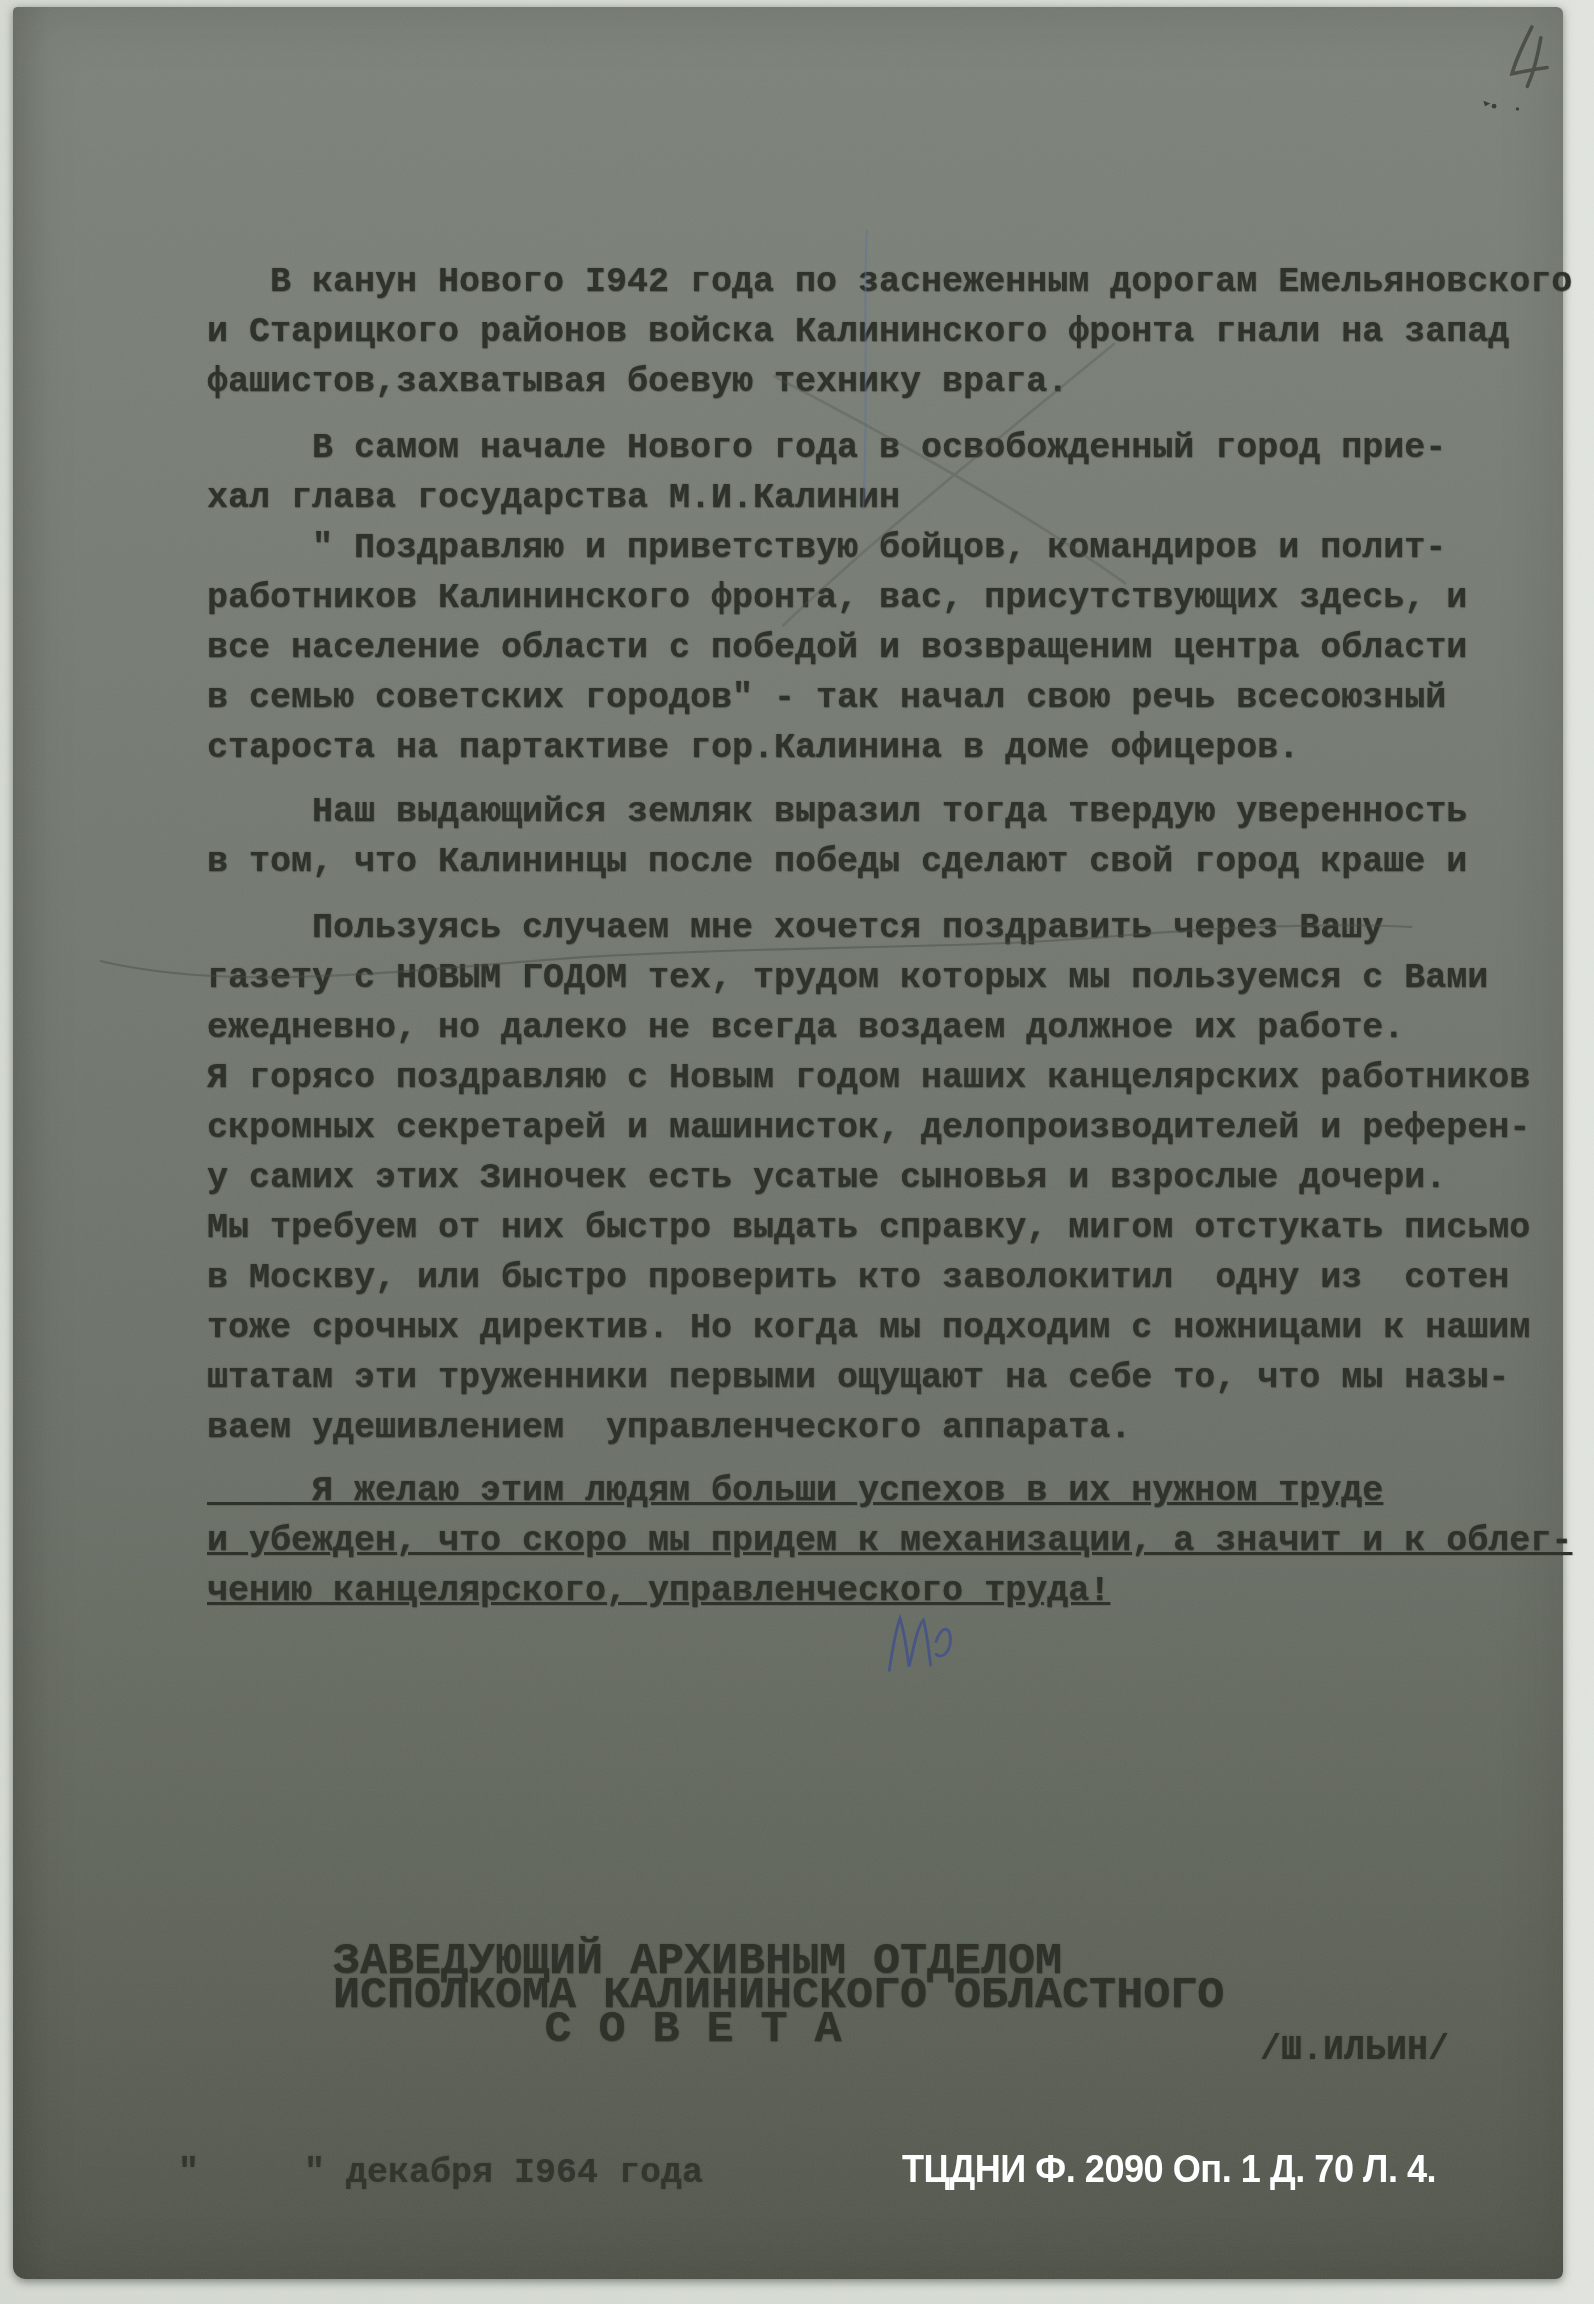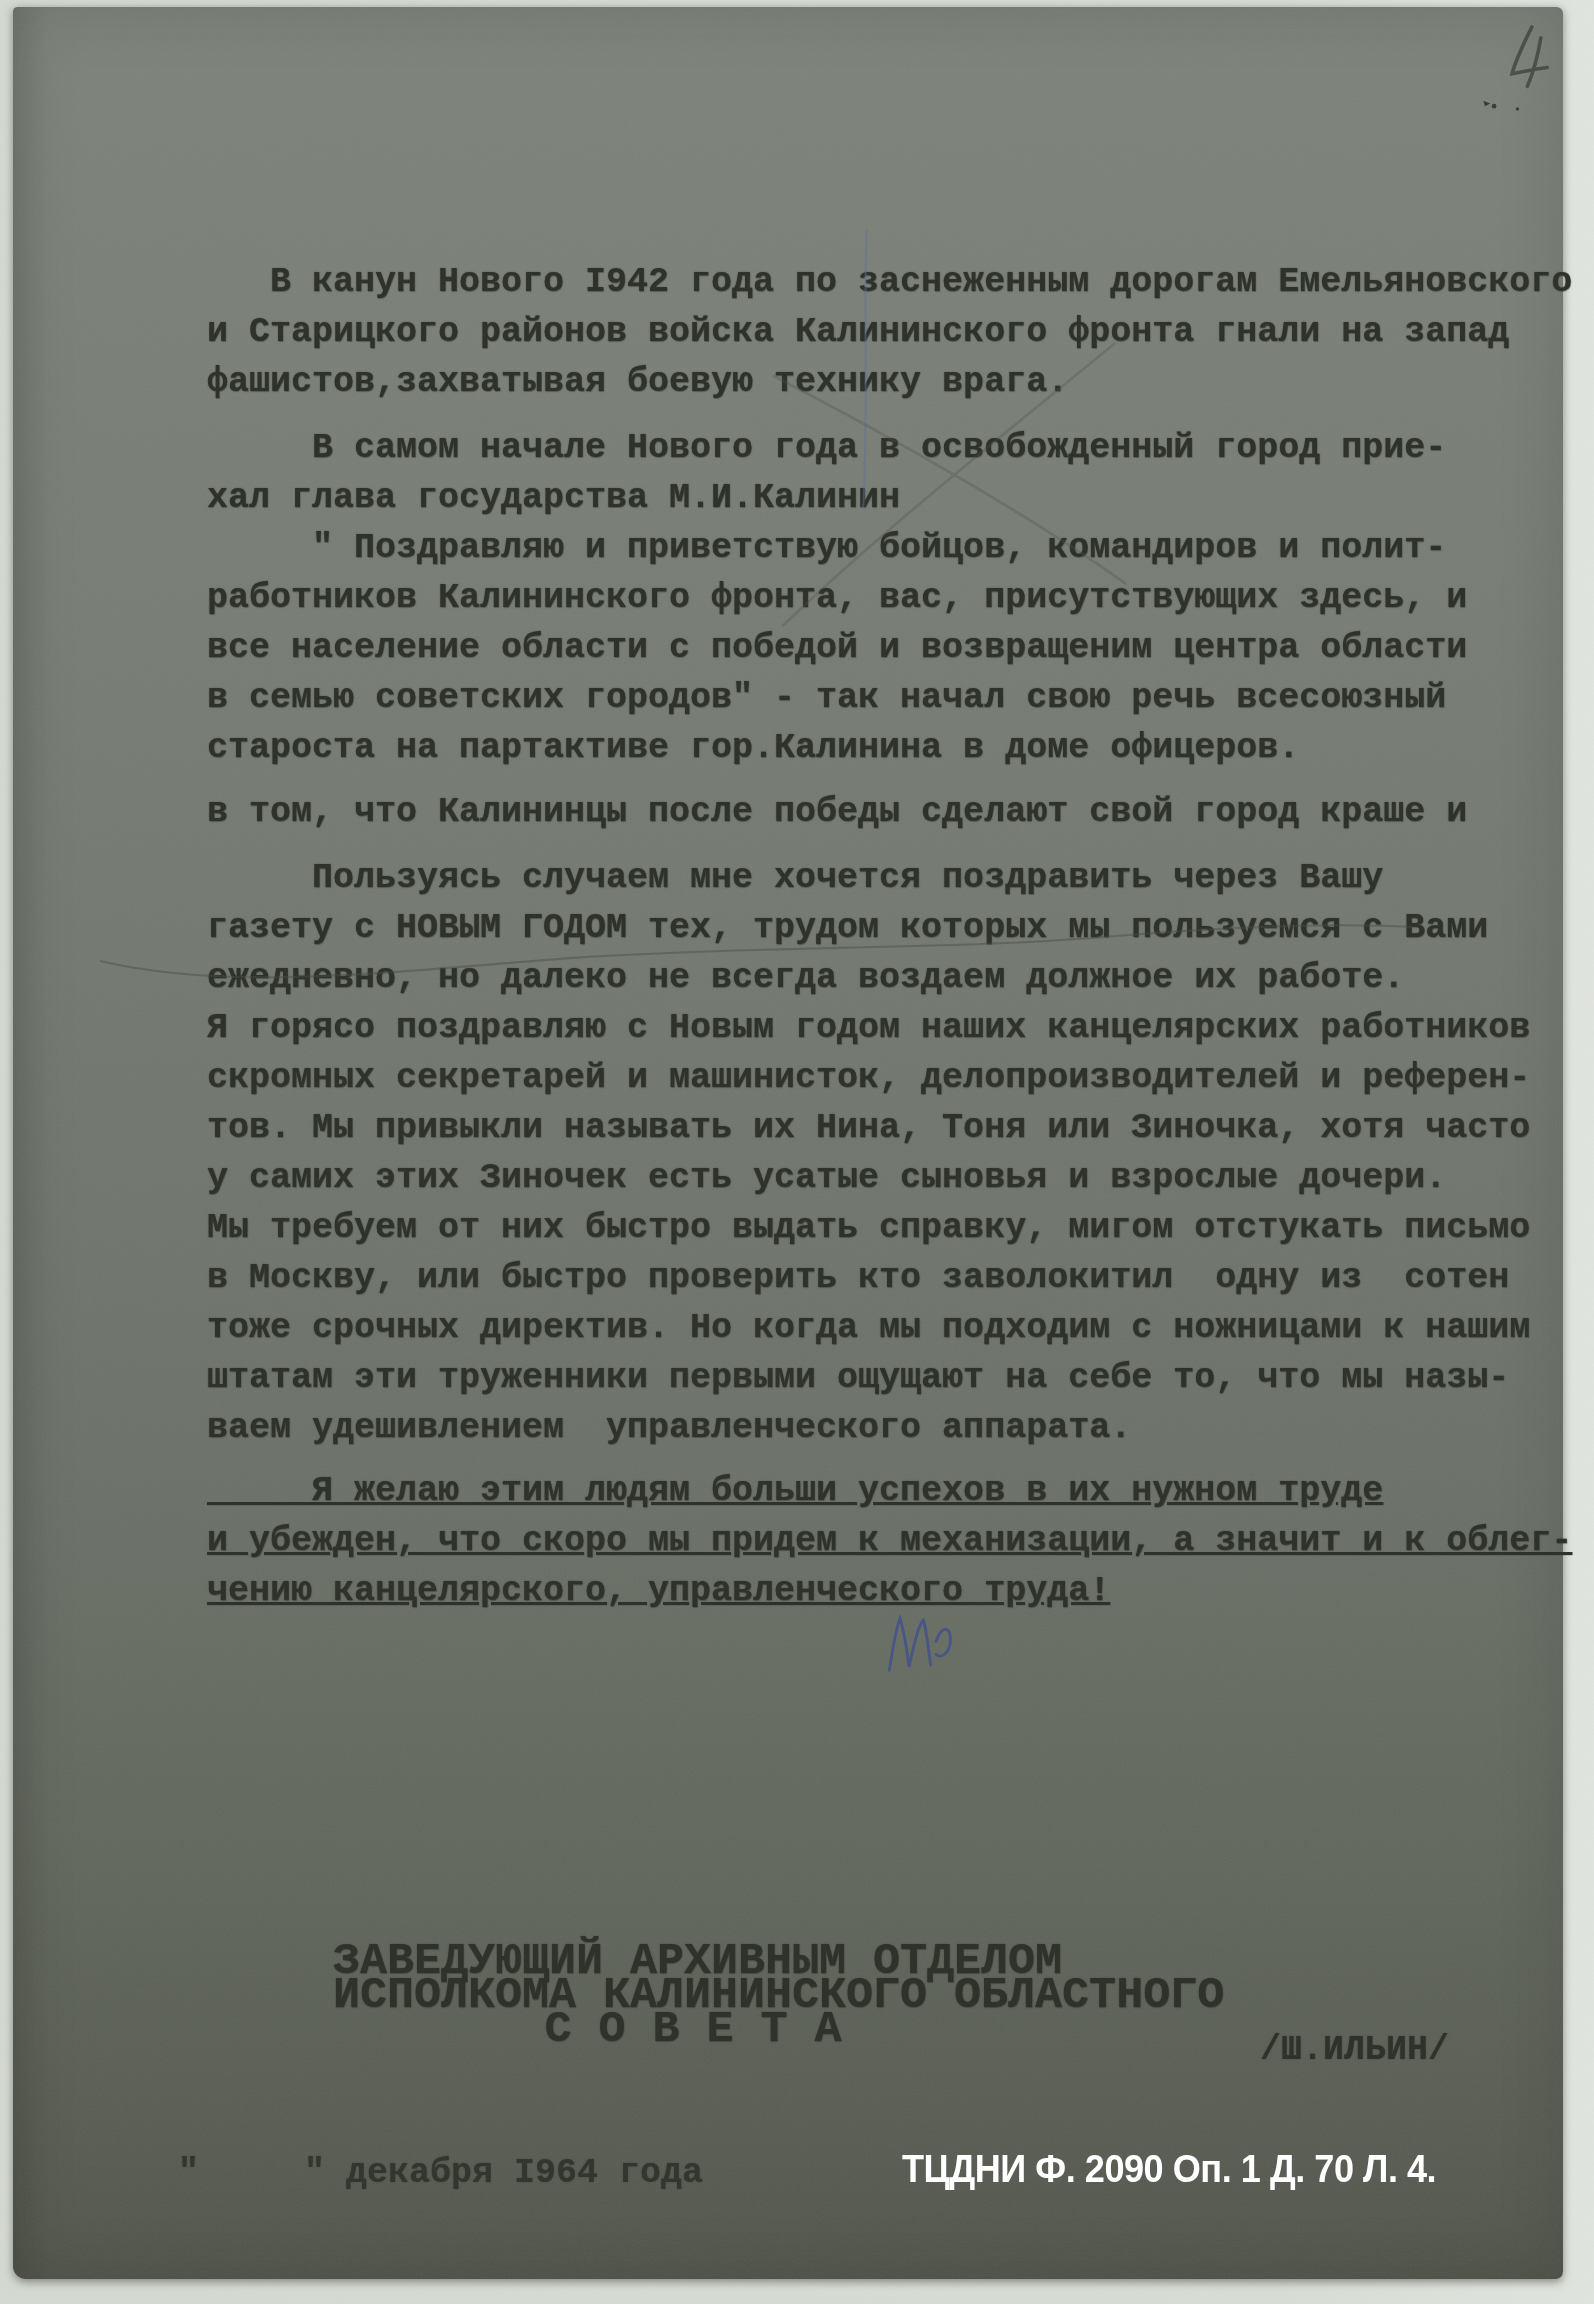--- a/index.html
+++ b/index.html
@@ -76,29 +76,29 @@
         <div class="tl">хал глава государства М.И.Калинин</div>
       </div>
       <div class="para">
         <div class="tl">     " Поздравляю и приветствую бойцов, командиров и полит-</div>
         <div class="tl">работников Калининского фронта, вас, присутствующих здесь, и</div>
         <div class="tl">все население области с победой и возвращеним центра области</div>
         <div class="tl">в семью советских городов" - так начал свою речь всесоюзный</div>
         <div class="tl">староста на партактиве гор.Калинина в доме офицеров.</div>
       </div>
       <div class="para">
+        <div class="tl">     Наш выдающийся земляк выразил тогда твердую уверенность</div>
         <div class="tl">в том, что Калининцы после победы сделают свой город краше и</div>
       </div>
       <div class="para">
         <div class="tl">     Пользуясь случаем мне хочется поздравить через Вашу</div>
         <div class="tl">газету с НОВЫМ ГОДОМ тех, трудом которых мы пользуемся с Вами</div>
         <div class="tl">ежедневно, но далеко не всегда воздаем должное их работе.</div>
         <div class="tl">Я горясо поздравляю с Новым годом наших канцелярских работников</div>
         <div class="tl">скромных секретарей и машинисток, делопроизводителей и референ-</div>
-        <div class="tl">тов. Мы привыкли называть их Нина, Тоня или Зиночка, хотя часто</div>
         <div class="tl">у самих этих Зиночек есть усатые сыновья и взрослые дочери.</div>
         <div class="tl">Мы требуем от них быстро выдать справку, мигом отстукать письмо</div>
         <div class="tl">в Москву, или быстро проверить кто заволокитил  одну из  сотен</div>
         <div class="tl">тоже срочных директив. Но когда мы подходим с ножницами к нашим</div>
         <div class="tl">штатам эти труженники первыми ощущают на себе то, что мы назы-</div>
         <div class="tl">ваем удешивлением  управленческого аппарата.</div>
       </div>
       <div class="para">
         <div class="tl">     Я желаю этим людям больши успехов в их нужном труде</div>
         <div class="tl">и убежден, что скоро мы придем к механизации, а значит и к облег-</div>

